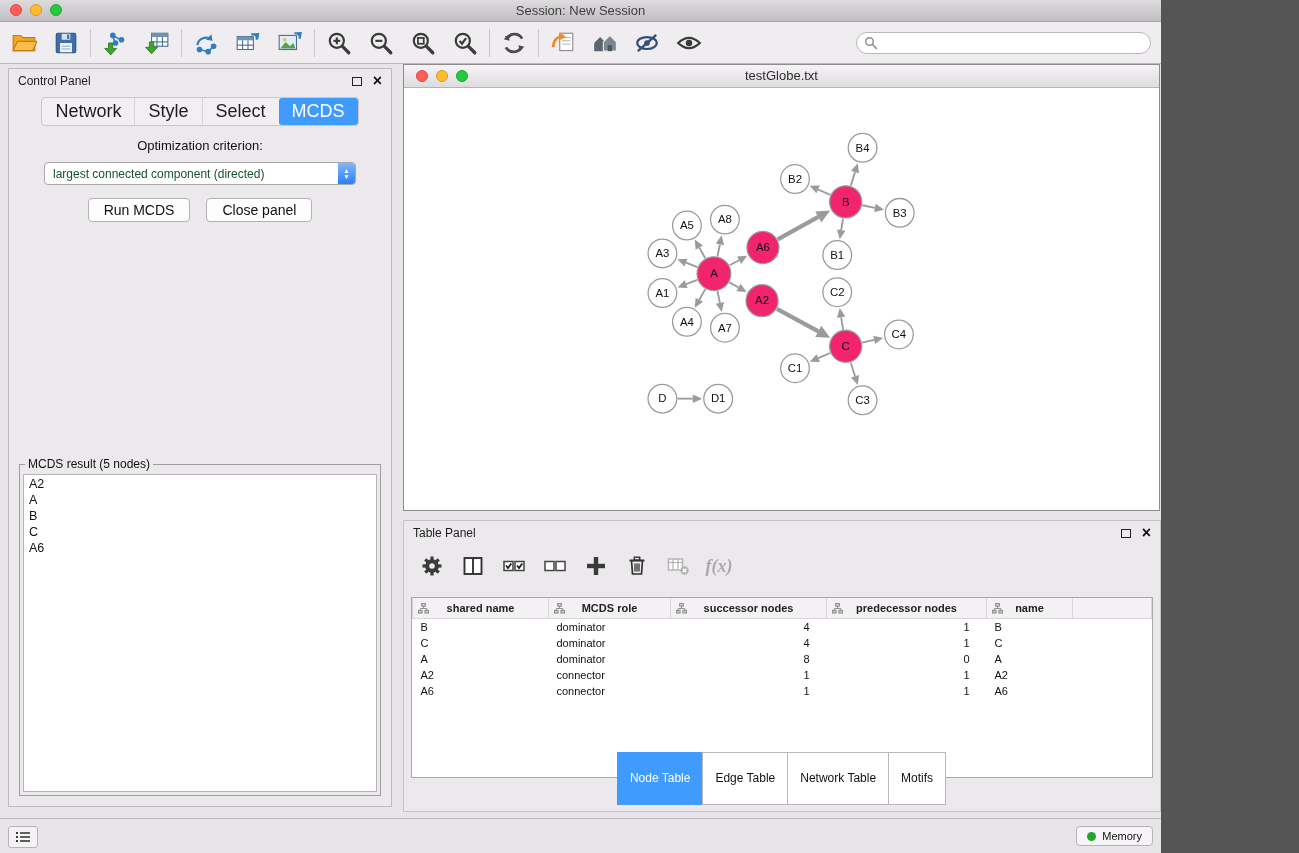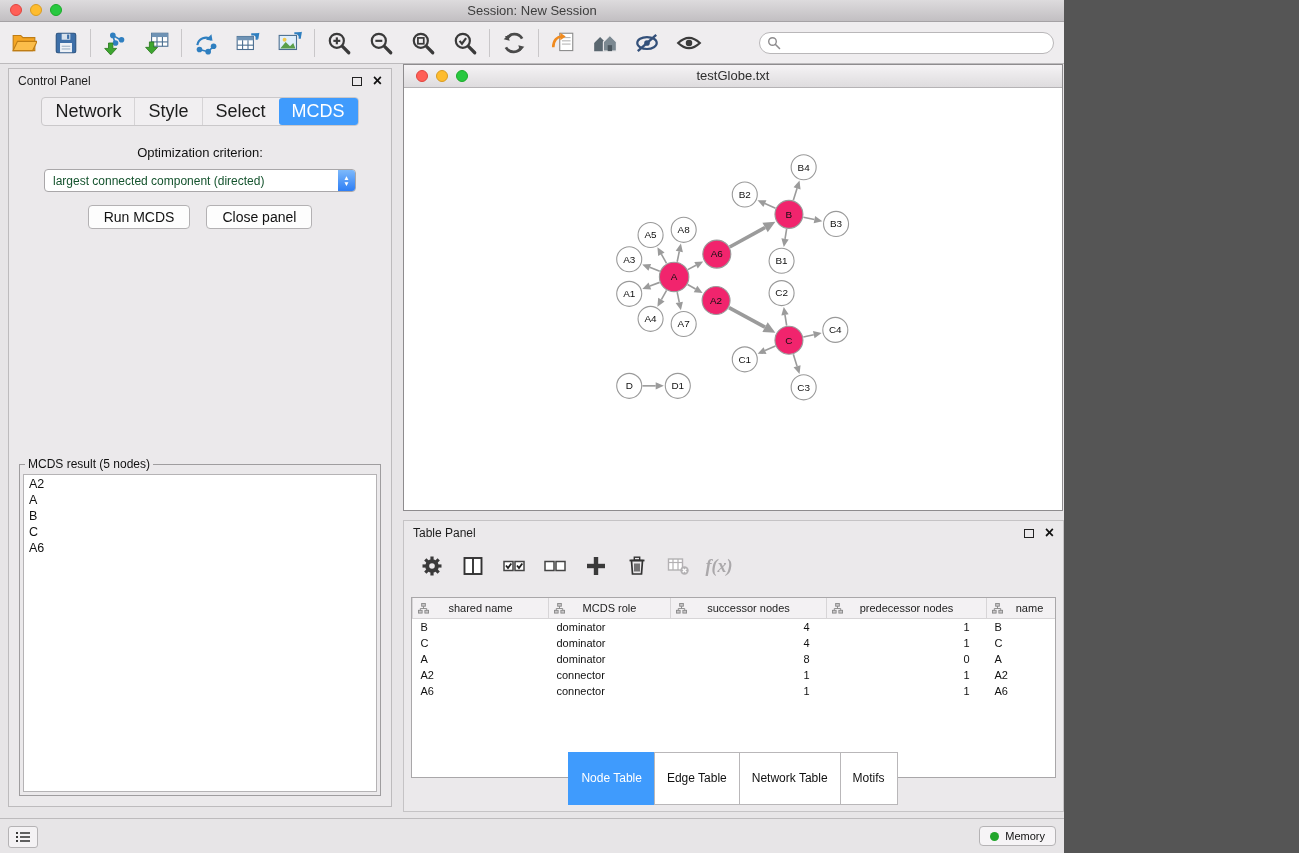--- a/index.html
+++ b/index.html
@@ -1,17 +1,17 @@
 <!DOCTYPE html>
 <html><head>
 <meta charset="utf-8">
 <style>
   html,body{margin:0;padding:0;}
   body{font-family:"Liberation Sans","DejaVu Sans",sans-serif;background:#555;}
-  .app{position:relative;width:1064px;height:853px;background:#e7e5e7;overflow:hidden;}
+  .app{position:relative;width:1161px;height:853px;background:#e7e5e7;overflow:hidden;}
 
   
   .titlebar{position:absolute;top:0;left:0;right:0;height:21px;background:linear-gradient(#dddbdd,#c2bfc2);border-bottom:1px solid #a5a2a5;z-index:5;}
   .traffic{position:absolute;top:4px;left:10px;display:flex;gap:8px;}
   .light{width:12px;height:12px;border-radius:50%;box-sizing:border-box;}
   .light.red{background:#ff5f57;border:1px solid #e0443e;}
   .light.yellow{background:#febc2e;border:1px solid #d89c21;}
   .light.green{background:#28c840;border:1px solid #1aab29;}
   .win-title{position:absolute;left:0;right:0;top:3px;text-align:center;font-size:13px;color:#3d3d3d;}
 
@@ -31,21 +31,21 @@
   
   .control-panel{position:absolute;left:8px;top:4px;width:384px;bottom:12px;background:#ebe9eb;border:1px solid #bdbbbd;box-sizing:border-box;}
   .panel-header{height:24px;display:flex;align-items:center;padding:0 9px;font-size:12px;color:#1d1d1d;}
   .panel-controls{margin-left:auto;display:flex;gap:11px;align-items:center;}
   .float-box{width:8px;height:7px;border:1.5px solid #222;display:inline-block;cursor:pointer;}
   .close-x{font-size:16px;font-weight:bold;color:#111;line-height:14px;cursor:pointer;}
   .cp-tabs{display:flex;justify-content:center;margin:4px auto 0;width:fit-content;border:1px solid #cac8ca;border-radius:4px;background:#f1eff1;}
   .cp-tab{font-size:18px;padding:3px 13px;color:#1d1d1d;cursor:pointer;border-left:1px solid #d6d4d6;}
   .cp-tab:first-child{border-left:none;}
   .cp-tab.active{background:#3f9bfd;color:#fff;border-radius:3px;border-left:none;}
-  .opt-label{margin-top:19px;text-align:center;font-size:13px;color:#111;}
+  .opt-label{margin-top:12px;text-align:center;font-size:13px;color:#111;}
   .dropdown{margin:9px auto 0;width:312px;height:23px;background:#fff;border:1px solid #a9a7a9;border-radius:4px;display:flex;align-items:center;box-sizing:border-box;cursor:pointer;}
   .dropdown-text{flex:1;font-size:12px;padding-left:8px;color:#14532d;white-space:nowrap;overflow:hidden;}
   .dropdown-stepper{width:17px;align-self:stretch;background:linear-gradient(#7db9fb,#2e7ef5);border-radius:0 3px 3px 0;display:flex;flex-direction:column;align-items:center;justify-content:center;color:#fff;}
   .dropdown-stepper span{font-size:6.5px;line-height:6px;}
   .cp-buttons{display:flex;justify-content:center;gap:16px;margin-top:13px;}
   .btn{background:#fdfdfd;border:1px solid #b3b1b3;border-radius:4px;font-size:14px;padding:3px 15px;color:#111;cursor:pointer;}
   .mcds-fieldset{position:absolute;left:10px;right:10px;top:388px;bottom:10px;border:1px solid #9f9d9f;margin:0;padding:3px;}
   .mcds-fieldset legend{font-size:12px;padding:0 3px;margin-left:2px;color:#111;}
   .result-list{width:100%;height:100%;background:#fff;border:1px solid #b5b3b5;box-sizing:border-box;overflow:auto;font-size:12.5px;padding:1px 5px;}
   .result-list div{line-height:16px;color:#111;}
@@ -59,21 +59,21 @@
   .net-canvas{position:absolute;top:23px;left:0;right:0;bottom:0;background:#fff;}
   .net-canvas svg{width:100%;height:100%;display:block;font-family:inherit;}
 
   
   .table-panel{position:absolute;left:0;top:456px;right:0;bottom:7px;background:#ebe9eb;border:1px solid #c5c3c5;box-sizing:border-box;}
   .tp-toolbar{height:42px;display:flex;align-items:center;gap:17px;padding:0 16px;}
   .tp-icon{width:24px;height:24px;display:flex;align-items:center;justify-content:center;cursor:pointer;}
   .fx{font-family:"Liberation Serif","DejaVu Serif",serif;font-style:italic;font-size:18px;color:#aaa8aa;font-weight:bold;}
   .table-wrap{position:absolute;left:7px;right:7px;top:76px;bottom:33px;background:#fff;border:1px solid #a9a7a9;overflow:auto;}
   table.data{border-collapse:collapse;width:100%;table-layout:fixed;font-size:11px;}
-  table.data th{height:20px;background:#f3f1f3;border:1px solid #d7d5d7;border-top:none;font-weight:normal;position:relative;padding:0;}
+  table.data th{height:20px;background:#f3f1f3;border:1px solid #d7d5d7;border-top:none;font-weight:bold;position:relative;padding:0;}
   table.data th .htext{font-size:11px;color:#222;}
   table.data th .hicon{position:absolute;left:5px;top:5px;}
   table.data td{height:16px;padding:0 8px;color:#111;white-space:nowrap;overflow:hidden;}
   table.data td.num{text-align:right;padding-right:17px;}
   .tp-tabs{position:absolute;left:0;right:0;bottom:6px;display:flex;justify-content:center;}
   .tp-tab{font-size:12px;height:19px;line-height:19px;padding:16px 12px;background:#fff;border:1px solid #b9b7b9;margin-left:-1px;color:#111;cursor:pointer;}
   .tp-tab.active{background:#3f9bfd;color:#fff;border-color:#3f9bfd;}
 
   
   .statusbar{position:absolute;left:0;right:0;bottom:0;height:34px;background:#e7e5e7;border-top:1px solid #bdbbbd;}

